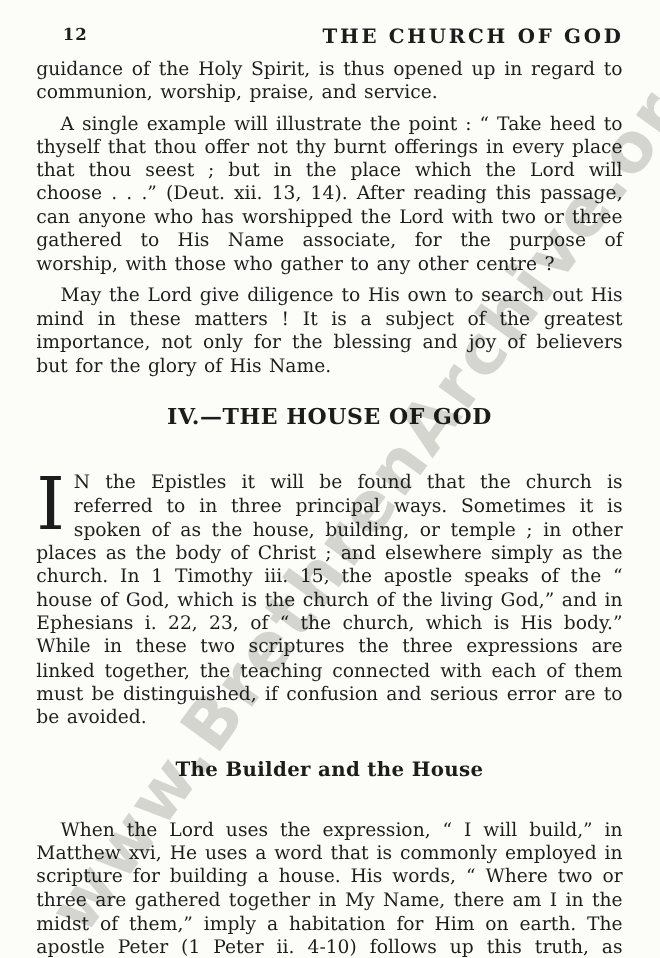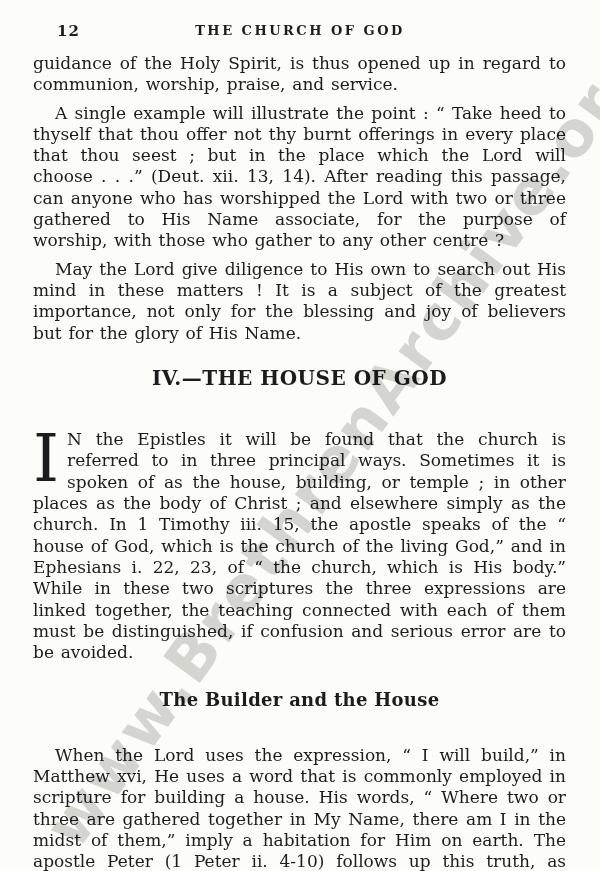--- a/index.html
+++ b/index.html
@@ -47,23 +47,23 @@
     font-weight: 700;
     font-size: 15px;
     letter-spacing: 1px;
     margin-left: 24px;
   }
   .running-title {
     position: absolute;
     left: 0;
     right: 0;
     top: 1px;
-    text-align: center;
+    text-align: right;
     font-weight: 700;
-    font-size: 13px;
+    font-size: 18px;
     letter-spacing: 2.5px;
   }
 
   .page-body {
     position: absolute;
     top: 53px;
     left: 33px;
     right: 34px;
     z-index: 1;
     font-size: 17px;

